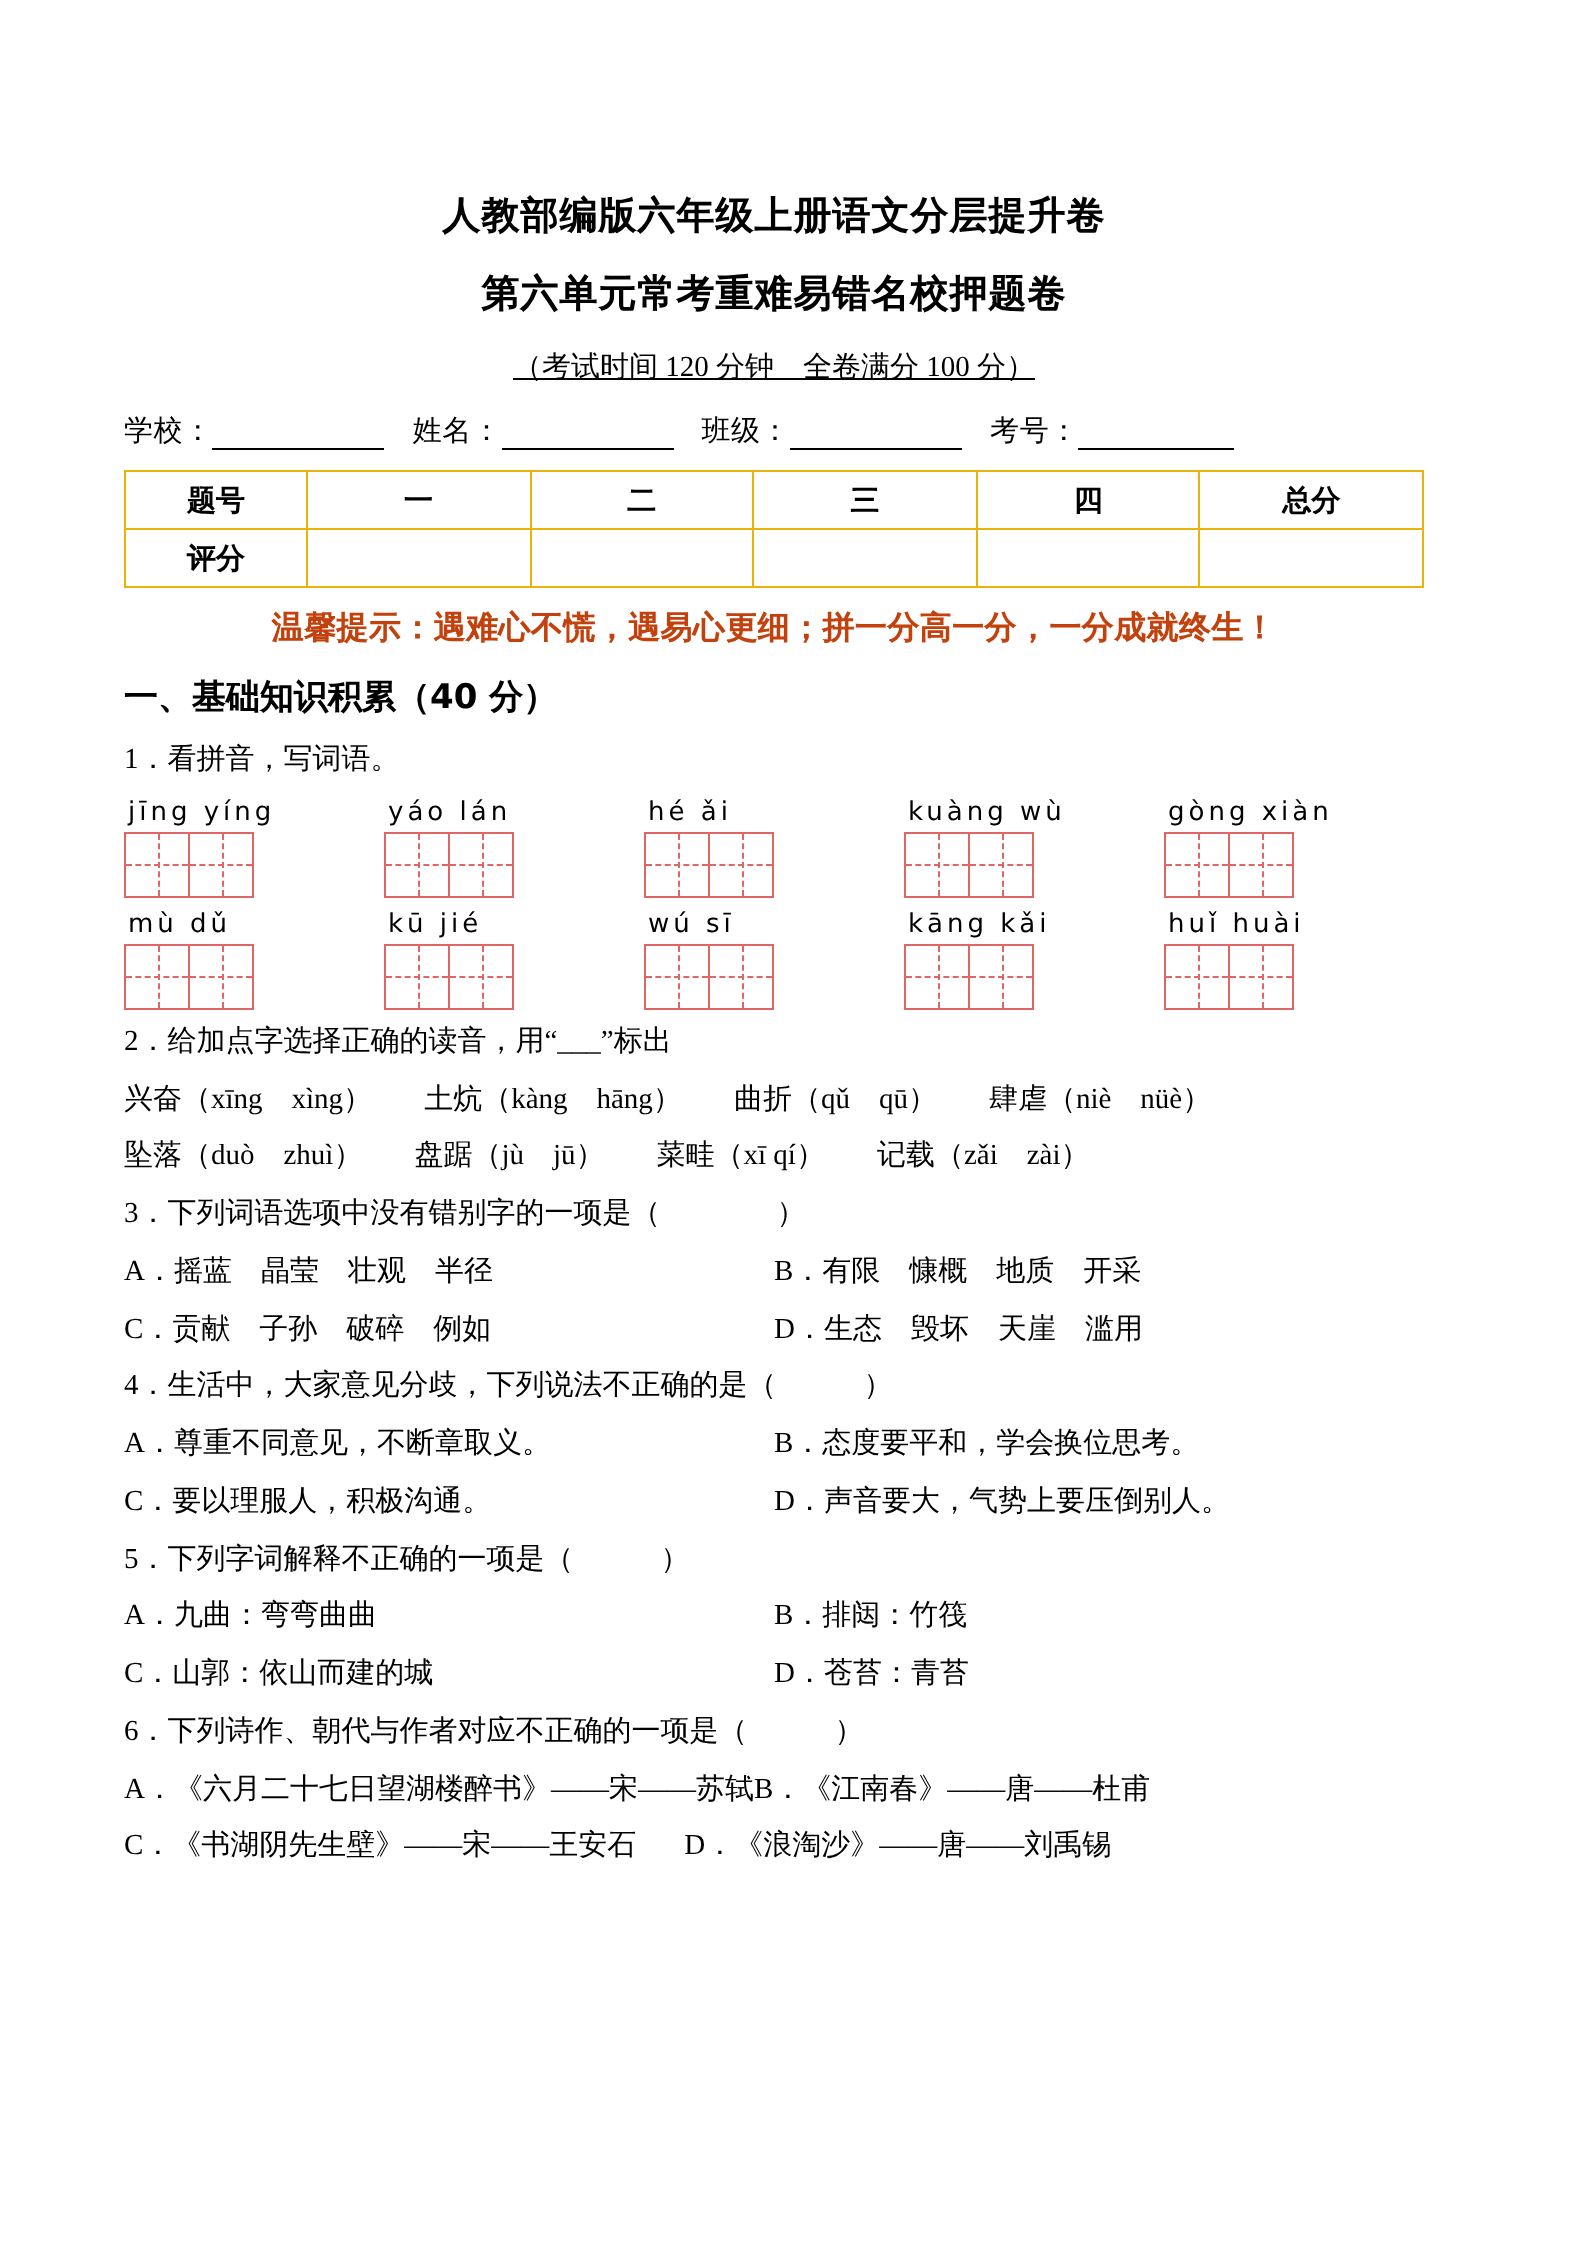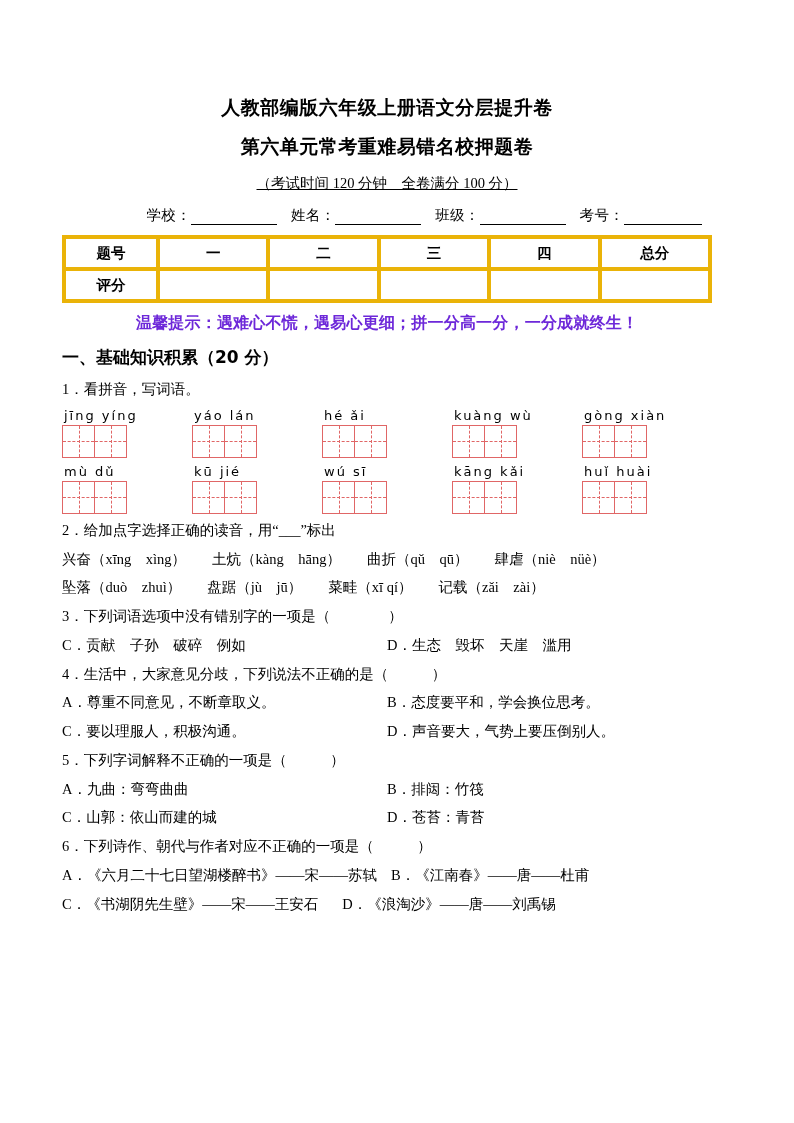--- a/index.html
+++ b/index.html
@@ -30,21 +30,21 @@
   }
   .title2 { margin-bottom: 14px; }
   .subtitle {
     text-align: center;
     font-size: 14.5px;
     margin: 0 0 13px 0;
     font-family: "Liberation Serif", serif;
     text-decoration: underline;
   }
   .fill-line {
-    text-align: right;
+    text-align: left;
     font-size: 14.5px;
     margin: 0 0 10px 0;
     letter-spacing: 0.3px;
     font-family: Liberation Serif, serif;
   }
   .fill-line .blank {
     display: inline-block;
     border-bottom: 1px solid #000;
     width: 86px;
     vertical-align: bottom;
@@ -52,34 +52,34 @@
   .fill-line .blank.sm { width: 78px; }
   .fill-line .seg { margin-right: 10px; white-space: nowrap; }
 
   table.score {
     border-collapse: collapse;
     width: 100%;
     margin: 6px 0 10px 0;
     table-layout: fixed;
   }
   table.score td {
-    border: 4px solid #eab308;
+    border: 1px solid #eab308;
     height: 26px;
     text-align: center;
     font-size: 14.5px;
     font-weight: bold;
     font-family: "DejaVu Sans", "Liberation Sans", sans-serif;
   }
   table.score td.lbl { width: 88px; }
 
   .tip {
     text-align: center;
     font-weight: bold;
     font-size: 16px;
-    color: #6d28d9;
+    color: #c2410c;
     margin: 10px 0 12px 0;
     font-family: "DejaVu Sans", "Liberation Sans", sans-serif;
     letter-spacing: 0.2px;
   }
   .section-head {
     font-weight: bold;
     font-size: 17px;
     margin: 6px 0 10px 0;
     font-family: "DejaVu Sans", "Liberation Sans", sans-serif;
   }
@@ -174,21 +174,21 @@
       <td></td>
       <td></td>
       <td></td>
       <td></td>
     </tr>
   </tbody>
     </table>
 
   <div class="tip">温馨提示：遇难心不慌，遇易心更细；拼一分高一分，一分成就终生！</div>
 
-  <div class="section-head">一、基础知识积累（20 分）</div>
+  <div class="section-head">一、基础知识积累（40 分）</div>
 
   <div class="q">1．看拼音，写词语。</div>
 
   <div class="py-row">
     <div class="cell pin">jīng yíng</div>
     <div class="cell pin">yáo lán</div>
     <div class="cell pin">hé ǎi</div>
     <div class="cell pin">kuàng wù</div>
     <div class="cell pin">gòng xiàn</div>
   </div>
@@ -274,20 +274,24 @@
   </div>
   <div class="opts free">
     <span class="o">坠落（duò　zhuì）</span>
     <span class="o">盘踞（jù　jū）</span>
     <span class="o">菜畦（xī qí）</span>
     <span class="o">记载（zǎi　zài）</span>
   </div>
 
   <div class="q">3．下列词语选项中没有错别字的一项是（　　　　）</div>
   <div class="opts two">
+    <span class="o">A．摇蓝　晶莹　壮观　半径</span>
+    <span class="o">B．有限　慷概　地质　开采</span>
+  </div>
+  <div class="opts two">
     <span class="o">C．贡献　子孙　破碎　例如</span>
     <span class="o">D．生态　毁坏　天崖　滥用</span>
   </div>
 
   <div class="q">4．生活中，大家意见分歧，下列说法不正确的是（　　　）</div>
   <div class="opts two">
     <span class="o">A．尊重不同意见，不断章取义。</span>
     <span class="o">B．态度要平和，学会换位思考。</span>
   </div>
   <div class="opts two">
@@ -300,21 +304,21 @@
     <span class="o">A．九曲：弯弯曲曲</span>
     <span class="o">B．排闼：竹筏</span>
   </div>
   <div class="opts two">
     <span class="o">C．山郭：依山而建的城</span>
     <span class="o">D．苍苔：青苔</span>
   </div>
 
   <div class="q">6．下列诗作、朝代与作者对应不正确的一项是（　　　）</div>
   <div class="opts">
-    <span class="o" style="margin-right:14px;">A．《六月二十七日望湖楼醉书》——宋——苏轼</span>
+    <span class="o" style="">A．《六月二十七日望湖楼醉书》——宋——苏轼</span>
     <span class="o">B．《江南春》——唐——杜甫</span>
   </div>
   <div class="opts">
     <span class="o" style="margin-right:24px;">C．《书湖阴先生壁》——宋——王安石</span>
     <span class="o">D．《浪淘沙》——唐——刘禹锡</span>
   </div>
 
 </div>
 
 </body></html>

